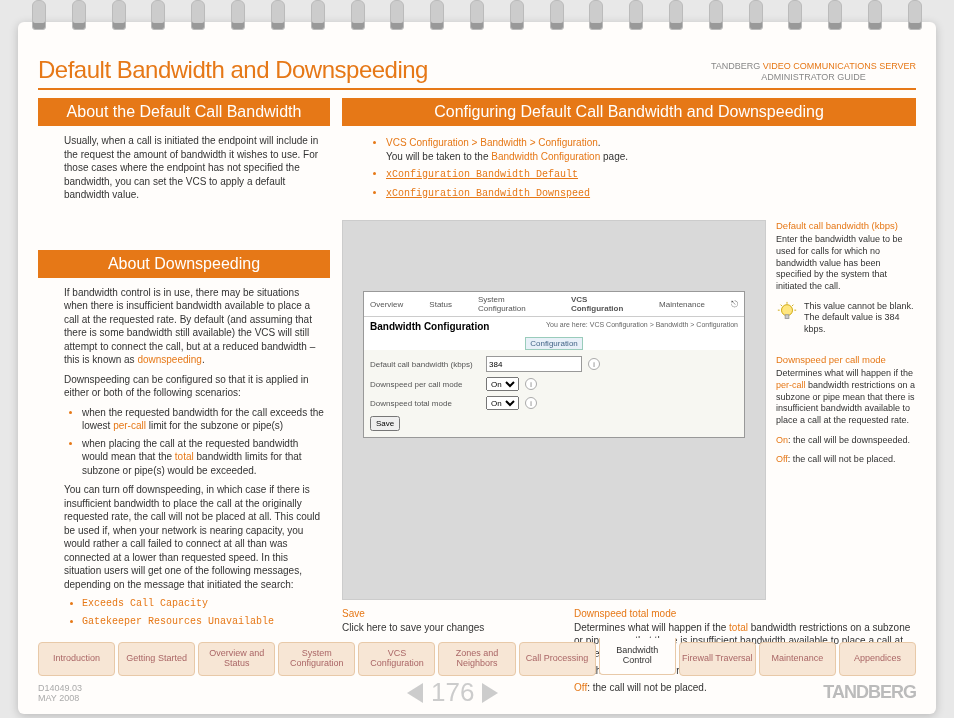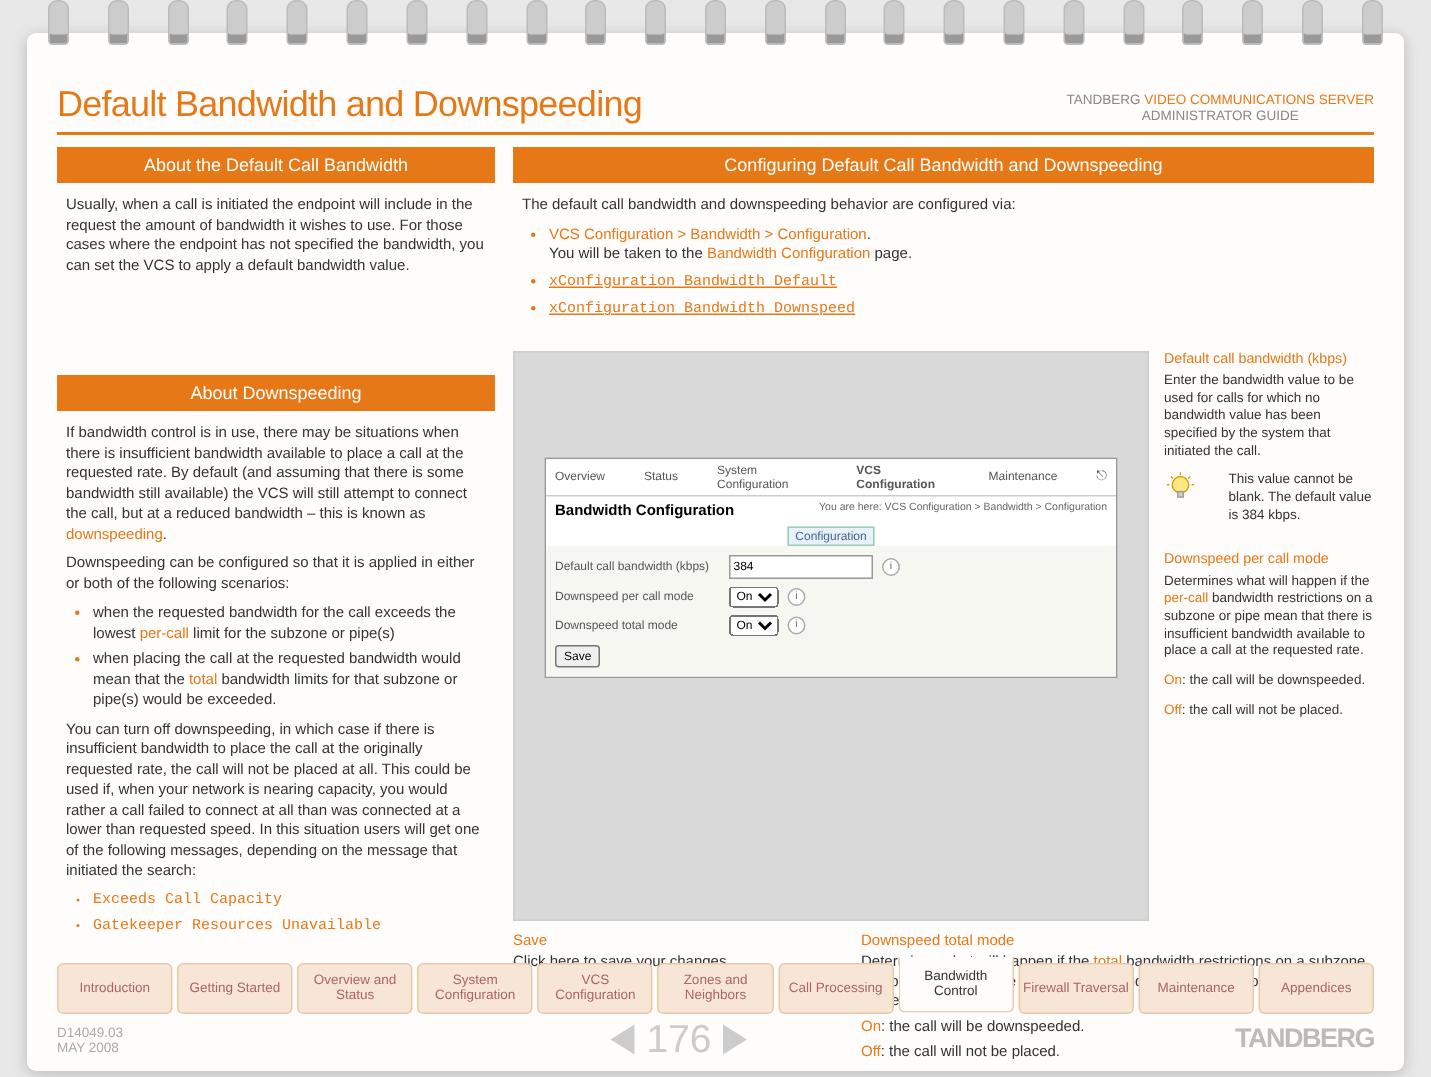--- a/index.html
+++ b/index.html
@@ -71,29 +71,30 @@
   .col-left {
     width: 292px;
     flex-shrink: 0;
   }
   .col-right {
     flex: 1;
   }
   .band {
     background: #e67817;
     color: #fff;
-    font-size: 12px;
+    font-size: 16px;
     text-align: center;
     padding: 5px 4px;
   }
   .body-text {
     font-size: 10px;
     color: #333;
     line-height: 1.35;
     padding: 8px 6px;
+    margin-left: 20px;
   }
   .body-text p { margin: 0 0 6px 0; }
   .orange-text { color: #e67817; }
   .mono { font-family: "Courier New", monospace; font-size: 10px; }
   .mono-link { color: #e67817; text-decoration: underline; font-family: "Courier New", monospace; }
   ul.bullets { margin: 2px 0 6px 0; padding-left: 18px; }
   ul.bullets li { font-size: 10px; line-height: 1.35; margin-bottom: 4px; color:#333;}
   ul.bullets li::marker { color: #e67817; }
   .right-grid {
     display: flex;
@@ -140,21 +141,21 @@
   .callouts {
     width: 140px;
     flex-shrink: 0;
     font-size: 9px;
     line-height: 1.3;
   }
   .callouts .ct { color: #e67817; font-size: 9.5px; margin-bottom:2px; display:block;}
   .callouts p { margin:0 0 8px 0; color:#333;}
   .bulb-note {
     display:flex;
-    gap:21px;
+    gap:6px;
     align-items:flex-start;
     margin:6px 0 10px 0;
   }
   .bulb {
     width:22px; height:22px;
     flex-shrink:0;
   }
   .below-ss {
     display:flex;
     gap:12px;
@@ -270,42 +271,41 @@
   </div>
 
   <div class="columns">
 
     <div class="col-left">
       <div class="band">About the Default Call Bandwidth</div>
       <div class="body-text">
         <p>Usually, when a call is initiated the endpoint will include in the request the amount of bandwidth it wishes to use.  For those cases where the endpoint has not specified the bandwidth, you can set the VCS to apply a default bandwidth value.</p>
       </div>
 
-      <div class="band" style="margin-top:52px;">About Downspeeding</div>
+      <div class="band" style="margin-top:34px;">About Downspeeding</div>
       <div class="body-text">
         <p>
           <span>If bandwidth control is in use, there may be situations when there is insufficient bandwidth available to place a call at the requested rate.  By default (and assuming that there is some bandwidth still available) the VCS will still attempt to connect the call, but at a reduced bandwidth – this is known as </span><span class="orange-text">downspeeding</span><span>.</span>
         </p>
         <p>Downspeeding can be configured so that it is applied in either or both of the following scenarios:</p>
         <ul class="bullets">
           <li><span>when the requested bandwidth for the call exceeds the lowest </span><span class="orange-text">per-call</span><span> limit for the subzone or pipe(s)</span></li>
           <li><span>when placing the call at the requested bandwidth would mean that the </span><span class="orange-text">total</span><span> bandwidth limits for that subzone or pipe(s) would be exceeded.</span></li>
         </ul>
         <p>You can turn off downspeeding, in which case if there is insufficient bandwidth to place the call at the originally requested rate, the call will not be placed at all.  This could be used if, when your network is nearing capacity, you would rather a call failed to connect at all than was connected at a lower than requested speed. In this situation users will get one of the following messages, depending on the message that initiated the search:</p>
         <ul class="bullets">
           <li class="mono" style="color:#e67817;">Exceeds Call Capacity</li>
           <li class="mono" style="color:#e67817;">Gatekeeper Resources Unavailable</li>
         </ul>
       </div>
     </div>
 
     <div class="col-right">
       <div class="band">Configuring Default Call Bandwidth and Downspeeding</div>
       <div class="body-text">
-        <p>The default call bandwidth and downspeeding behavior are configured via:</p>
         <ul class="bullets">
           <li>
             <span class="orange-text">VCS Configuration &gt; Bandwidth &gt; Configuration</span><span>.</span><br>
             <span>You will be taken to the </span><span class="orange-text">Bandwidth Configuration</span><span> page.</span>
           </li>
           <li><span class="mono-link">xConfiguration Bandwidth Default</span></li>
           <li><span class="mono-link">xConfiguration Bandwidth Downspeed</span></li>
         </ul>
       </div>
 

